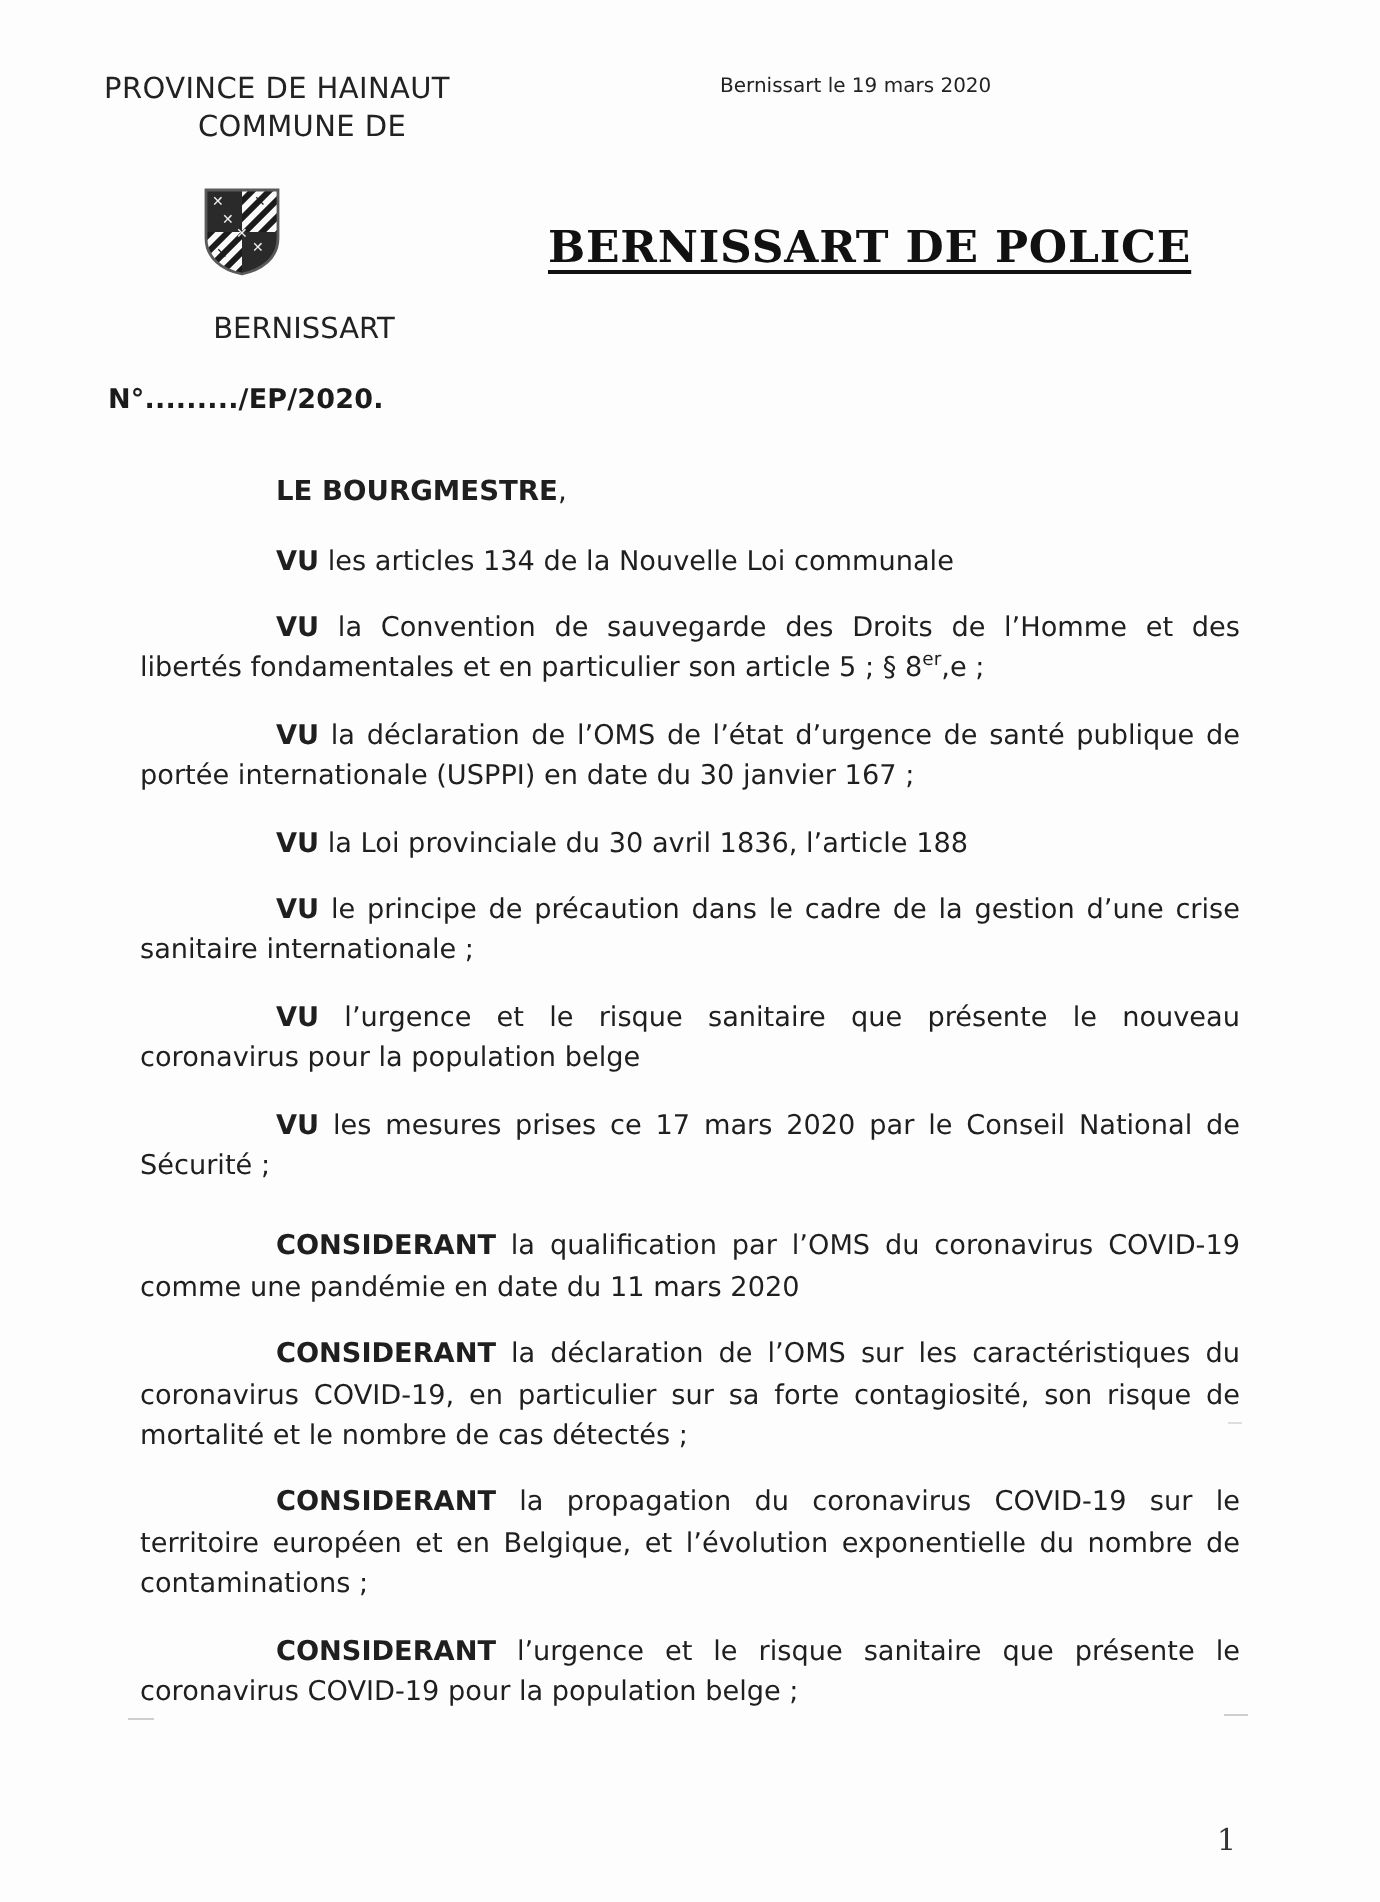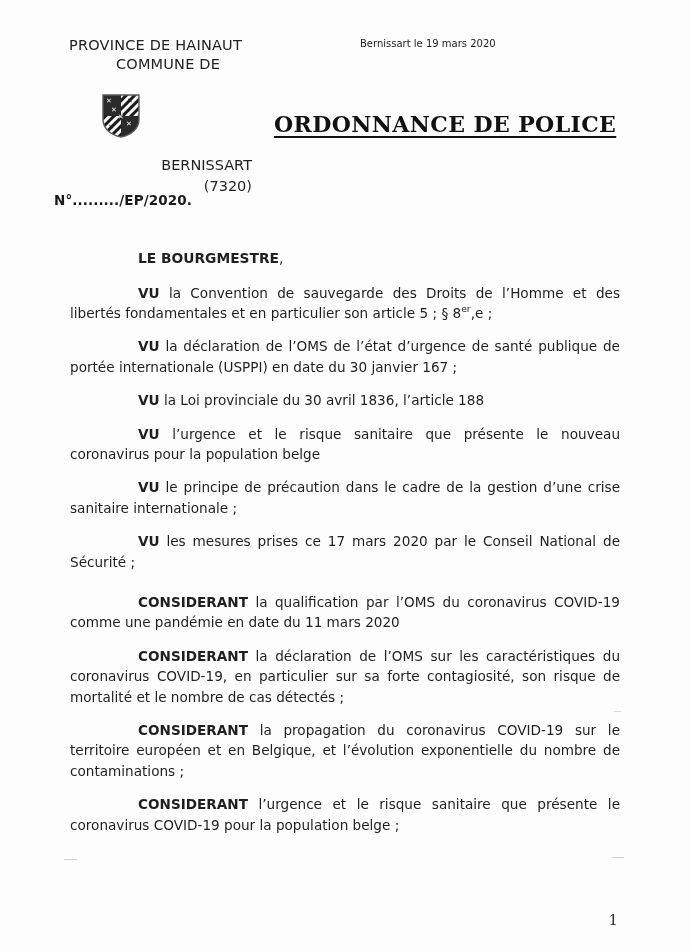--- a/index.html
+++ b/index.html
@@ -27,21 +27,21 @@
   .header {
     position: absolute;
     top: 0;
     left: 0;
     width: 690px;
     height: 232px;
   }
 
   .province-block {
     position: absolute;
-    left: 69px;
+    left: 52px;
     top: 36px;
     width: 240px;
     font-size: 14.5px;
     line-height: 1.32;
     letter-spacing: 0.2px;
     color: #222;
   }
   .province-line-1 { display: block; text-align: left; }
   .province-line-2 { display: block; text-align: center; padding-right: 42px; }
 
@@ -52,21 +52,21 @@
     width: 40px;
     height: 46px;
   }
   .crest svg { display: block; }
 
   .commune-name {
     position: absolute;
     left: 52px;
     top: 155px;
     width: 200px;
-    text-align: right;
+    text-align: center;
     font-size: 14.5px;
     line-height: 1.45;
     color: #222;
   }
   .commune-name .cn-line { display: block; }
 
   .ref-number {
     position: absolute;
     left: 54px;
     top: 192px;
@@ -105,21 +105,21 @@
     top: 236px;
     width: 550px;
     font-size: 13.6px;
     line-height: 1.5;
     color: #1f1f1f;
   }
 
   .subject {
     font-weight: bold;
     font-size: 13.8px;
-    margin: 12px 0 14px 0;
+    margin: 0 0 14px 0;
     padding-left: 68px;
   }
   .subject .subject-comma { font-weight: normal; }
 
   p.clause {
     margin: 0 0 13px 0;
     text-align: justify;
     text-justify: inter-word;
     text-indent: 68px;
     hyphens: none;
@@ -188,46 +188,46 @@
             <text x="26" y="10">✕</text>
             <text x="7" y="36">✕</text>
           </g>
         </g>
         <path d="M2,2 H38 V26 C38,36 30,42 20,44 C10,42 2,36 2,26 Z" fill="none" stroke="#5a5a5a" stroke-width="1.4"></path>
       </svg>
     </div>
 
     <div class="commune-name">
       <span class="cn-line">BERNISSART</span>
-      <span class="cn-line">(7320)</span>
     </div>
 
     <div class="ref-number">N°........./EP/2020.</div>
 
     <div class="date-line">Bernissart le 19 mars 2020</div>
 
-    <div class="doc-title">ORDONNANCE DE POLICE</div>
+    <div class="doc-title">BERNISSART DE POLICE</div>
   </div>
 
   <div class="body-text">
 
     <div class="subject"><span>LE BOURGMESTRE</span><span class="subject-comma">,</span></div>
 
+    <p class="clause"><span class="kw">VU</span><span> les articles 134 de la Nouvelle Loi communale</span></p>
 
     <p class="clause"><span class="kw">VU</span><span> la Convention de sauvegarde des Droits de l’Homme et des libertés fondamentales et en particulier son article 5 ; § 8</span><sup>er</sup><span>,e ;</span></p>
 
     <p class="clause"><span class="kw">VU</span><span> la déclaration de l’OMS de l’état d’urgence de santé publique de portée internationale (USPPI) en date du 30 janvier 167 ;</span></p>
 
 
 
     <p class="clause follows"><span class="kw">VU</span><span> la Loi provinciale du 30 avril 1836, l’article 188</span></p>
 
+    <p class="clause"><span class="kw">VU</span><span> le principe de précaution dans le cadre de la gestion d’une crise sanitaire internationale ;</span></p>
+
     <p class="clause"><span class="kw">VU</span><span> l’urgence et le risque sanitaire que présente le nouveau coronavirus pour la population belge</span></p>
-
-    <p class="clause"><span class="kw">VU</span><span> le principe de précaution dans le cadre de la gestion d’une crise sanitaire internationale ;</span></p>
 
     <p class="clause"><span class="kw">VU</span><span> les mesures prises ce 17 mars 2020 par le Conseil National de Sécurité ;</span></p>
 
     <p class="clause" style="margin-top:20px"><span class="kw">CONSIDERANT</span><span> la qualification par l’OMS du coronavirus COVID-19 comme une pandémie en date du 11 mars 2020</span></p>
 
     <p class="clause"><span class="kw">CONSIDERANT</span><span> la déclaration de l’OMS sur les caractéristiques du coronavirus COVID-19, en particulier sur sa forte contagiosité, son risque de mortalité et le nombre de cas détectés ;</span></p>
 
     <p class="clause"><span class="kw">CONSIDERANT</span><span> la propagation du coronavirus COVID-19 sur le territoire européen et en Belgique, et l’évolution exponentielle du nombre de contaminations ;</span></p>
 
     <p class="clause"><span class="kw">CONSIDERANT</span><span> l’urgence et le risque sanitaire que présente le coronavirus COVID-19 pour la population belge ;</span></p>

